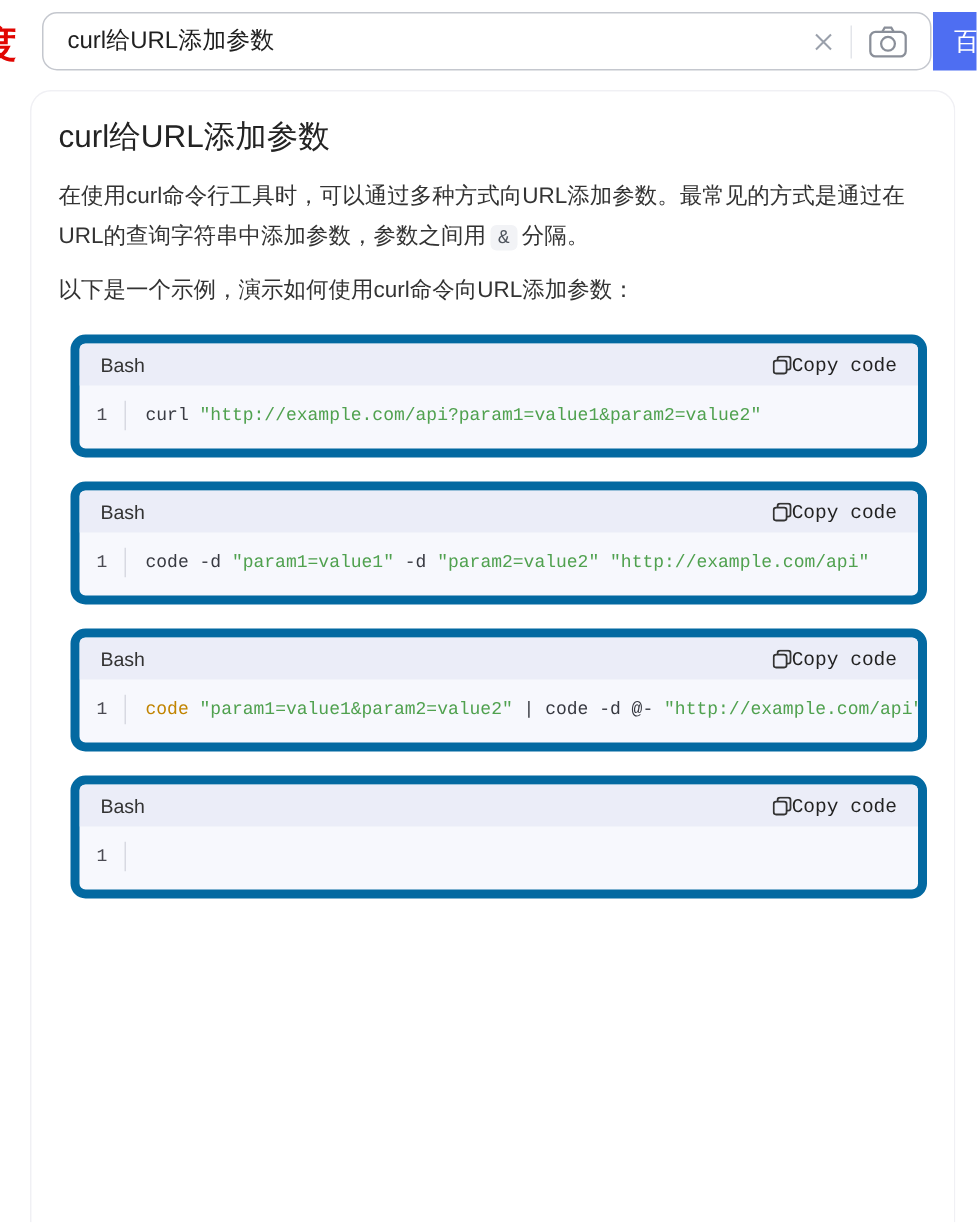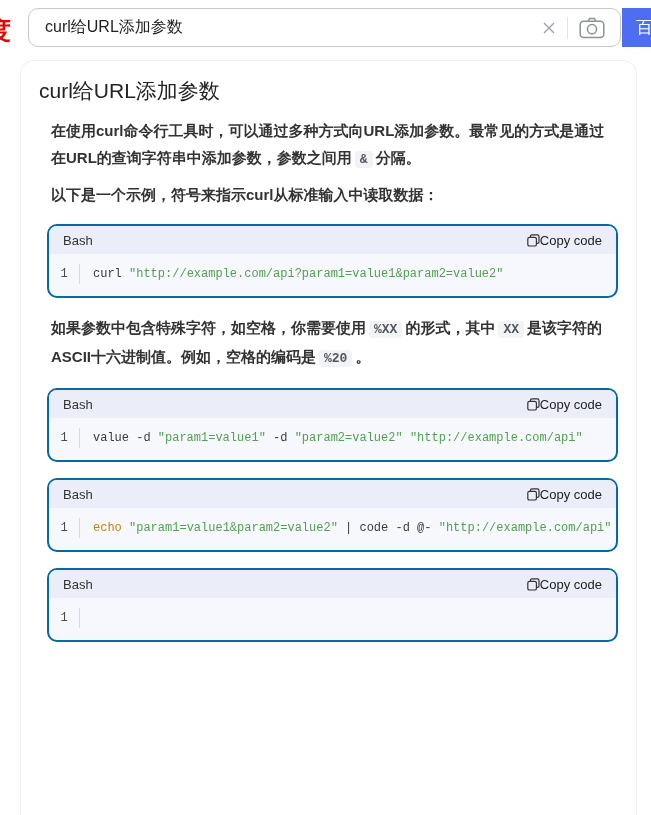--- a/index.html
+++ b/index.html
@@ -41,40 +41,40 @@
     display:flex;align-items:center;padding:0 0 0 14px;box-sizing:border-box;
     font-family:"Liberation Sans","DejaVu Sans",sans-serif;
   }
   
   .card{
     margin-left:20px;width:617px;height:755px;box-sizing:border-box;
     border:1px solid #f0f0f4;border-bottom:none;border-radius:14px 14px 0 0;
     padding:14px 18px 0 18px;background:#fff;overflow:hidden;
   }
   .title{font-size:21px;font-weight:400;color:#232323;margin:2px 0 12px 0;}
-  .para{font-size:15px;line-height:27px;color:#333;margin:8px 12px;font-weight:bold;}
+  .para{font-size:15px;line-height:27px;color:#333;margin:8px 0;}
   .inline-code{
     font-family:"Liberation Mono","DejaVu Sans Mono",monospace;
     font-size:13px;background:#f2f3f6;color:#50565f;border-radius:4px;
     padding:1px 5px;margin:0 3px;white-space:nowrap;
   }
   
   .codeblock{
     margin:16px 0 16px 8px;border-radius:10px;overflow:hidden;
-    border:2px solid #0369a1;background:var(--body-bg);
+    border:6px solid #0369a1;background:var(--body-bg);
   }
   .cb-header{
     height:28px;background:var(--hdr-bg);display:flex;align-items:center;
     justify-content:space-between;padding:0 14px;
   }
   .cb-lang{font-size:13px;color:#333;}
   .copy-btn{
     display:flex;align-items:center;gap:0;background:none;border:none;
     font-size:13px;color:#222;cursor:pointer;padding:0;
-    font-family:Liberation Sans, sans-serif;
+    font-family:Liberation Mono, monospace;
   }
   .cb-body{padding:10px 0 12px 0;}
   .code-line{
     display:flex;align-items:stretch;white-space:nowrap;overflow:hidden;
     font-family:"Liberation Mono","DejaVu Sans Mono",monospace;
     font-size:12px;line-height:20px;
   }
   .line-no{
     flex:0 0 30px;text-align:center;color:#4a4a52;
     border-right:1px solid #d8d9e2;
@@ -110,73 +110,72 @@
   <button class="search-btn">
     <span>百</span>
   </button>
 </div>
 
 <div class="card">
   <h1 class="title">curl给URL添加参数</h1>
 
   <div id="blocks">
       <p class="para">在使用curl命令行工具时，可以通过多种方式向URL添加参数。最常见的方式是通过在URL的查询字符串中添加参数，参数之间用<code class="inline-code">&amp;</code>分隔。</p>
-      <p class="para">以下是一个示例，符号来指示curl从标准输入中读取数据：</p>
+      <p class="para">以下是一个示例，演示如何使用curl命令向URL添加参数：</p>
       <div class="codeblock">
         <div class="cb-header">
           <span class="cb-lang">Bash</span>
           <button class="copy-btn">
             <svg width="13" height="13" viewBox="0 0 13 13">
               <rect x="3.4" y="0.8" width="8.6" height="8.6" rx="1.6" fill="none" stroke="#333" stroke-width="1.2"></rect>
               <rect x="0.8" y="3.4" width="8.6" height="8.6" rx="1.6" fill="#ebedf8" stroke="#333" stroke-width="1.2"></rect>
             </svg>
             <span>Copy code</span>
           </button>
         </div>
         <div class="cb-body">
           <div class="code-line">
             <span class="line-no">1</span>
             <span class="code-text"><span class="tok-p">curl </span><span class="tok-s">"http://example.com/api?param1=value1&amp;param2=value2"</span></span>
           </div>
         </div>
       </div>
-      <p class="para">如果参数中包含特殊字符，如空格，你需要使用<code class="inline-code">%XX</code>的形式，其中<code class="inline-code">XX</code>是该字符的ASCII十六进制值。例如，空格的编码是<code class="inline-code">%20</code>。</p>
       <div class="codeblock">
         <div class="cb-header">
           <span class="cb-lang">Bash</span>
           <button class="copy-btn">
             <svg width="13" height="13" viewBox="0 0 13 13">
               <rect x="3.4" y="0.8" width="8.6" height="8.6" rx="1.6" fill="none" stroke="#333" stroke-width="1.2"></rect>
               <rect x="0.8" y="3.4" width="8.6" height="8.6" rx="1.6" fill="#ebedf8" stroke="#333" stroke-width="1.2"></rect>
             </svg>
             <span>Copy code</span>
           </button>
         </div>
         <div class="cb-body">
           <div class="code-line">
             <span class="line-no">1</span>
-            <span class="code-text"><span class="tok-p">value -d </span><span class="tok-s">"param1=value1"</span><span class="tok-p"> -d </span><span class="tok-s">"param2=value2"</span><span class="tok-p"> </span><span class="tok-s">"http://example.com/api"</span></span>
+            <span class="code-text"><span class="tok-p">code -d </span><span class="tok-s">"param1=value1"</span><span class="tok-p"> -d </span><span class="tok-s">"param2=value2"</span><span class="tok-p"> </span><span class="tok-s">"http://example.com/api"</span></span>
           </div>
         </div>
       </div>
       <div class="codeblock">
         <div class="cb-header">
           <span class="cb-lang">Bash</span>
           <button class="copy-btn">
             <svg width="13" height="13" viewBox="0 0 13 13">
               <rect x="3.4" y="0.8" width="8.6" height="8.6" rx="1.6" fill="none" stroke="#333" stroke-width="1.2"></rect>
               <rect x="0.8" y="3.4" width="8.6" height="8.6" rx="1.6" fill="#ebedf8" stroke="#333" stroke-width="1.2"></rect>
             </svg>
             <span>Copy code</span>
           </button>
         </div>
         <div class="cb-body">
           <div class="code-line">
             <span class="line-no">1</span>
-            <span class="code-text"><span class="tok-k">echo </span><span class="tok-s">"param1=value1&amp;param2=value2"</span><span class="tok-p"> | code -d @- </span><span class="tok-s">"http://example.com/api"</span></span>
+            <span class="code-text"><span class="tok-k">code </span><span class="tok-s">"param1=value1&amp;param2=value2"</span><span class="tok-p"> | code -d @- </span><span class="tok-s">"http://example.com/api"</span></span>
           </div>
         </div>
       </div>
       <div class="codeblock">
         <div class="cb-header">
           <span class="cb-lang">Bash</span>
           <button class="copy-btn">
             <svg width="13" height="13" viewBox="0 0 13 13">
               <rect x="3.4" y="0.8" width="8.6" height="8.6" rx="1.6" fill="none" stroke="#333" stroke-width="1.2"></rect>
               <rect x="0.8" y="3.4" width="8.6" height="8.6" rx="1.6" fill="#ebedf8" stroke="#333" stroke-width="1.2"></rect>

